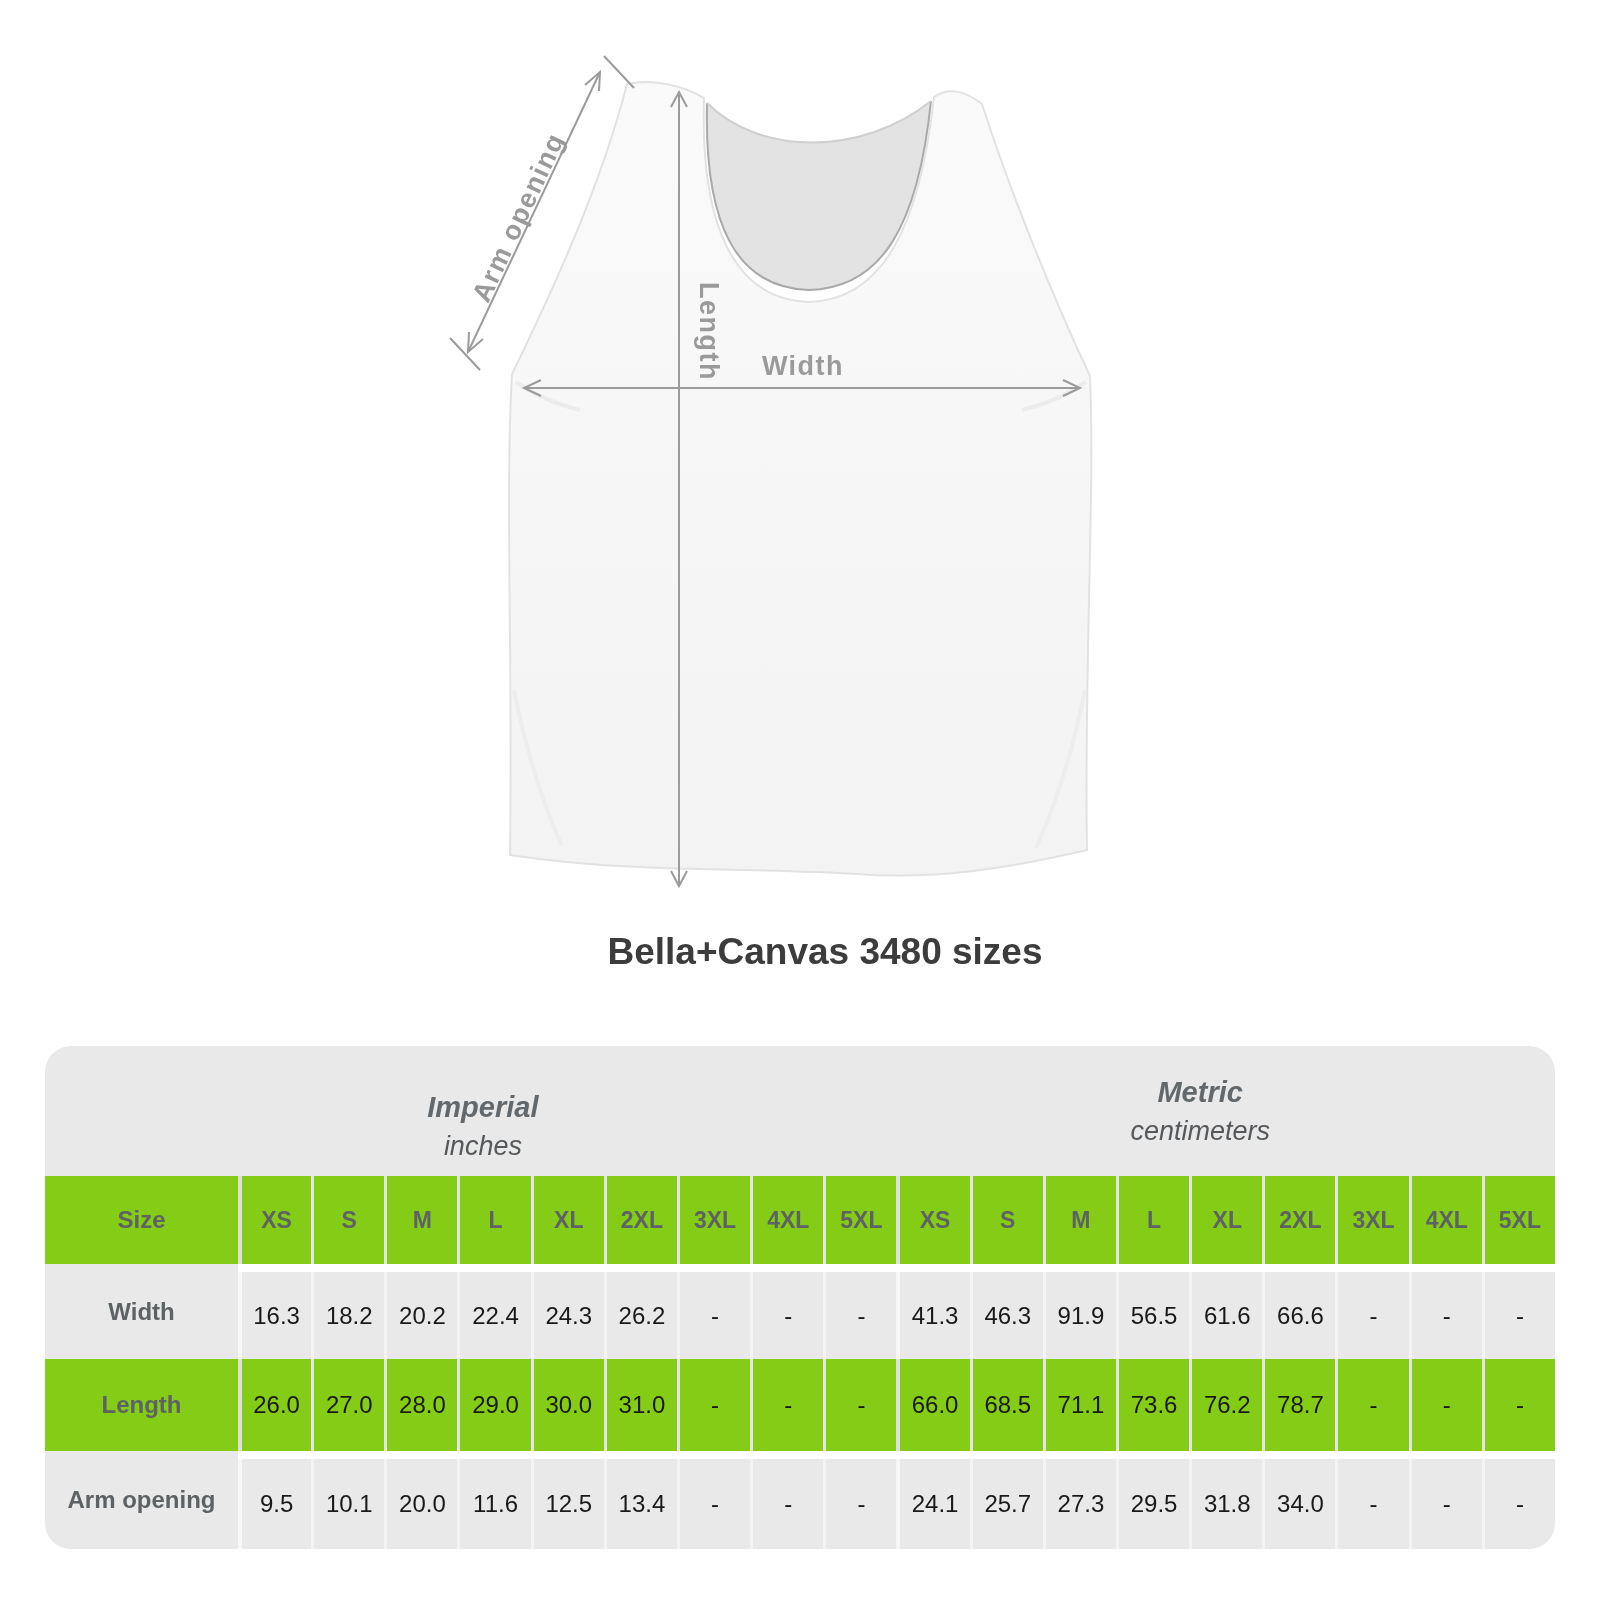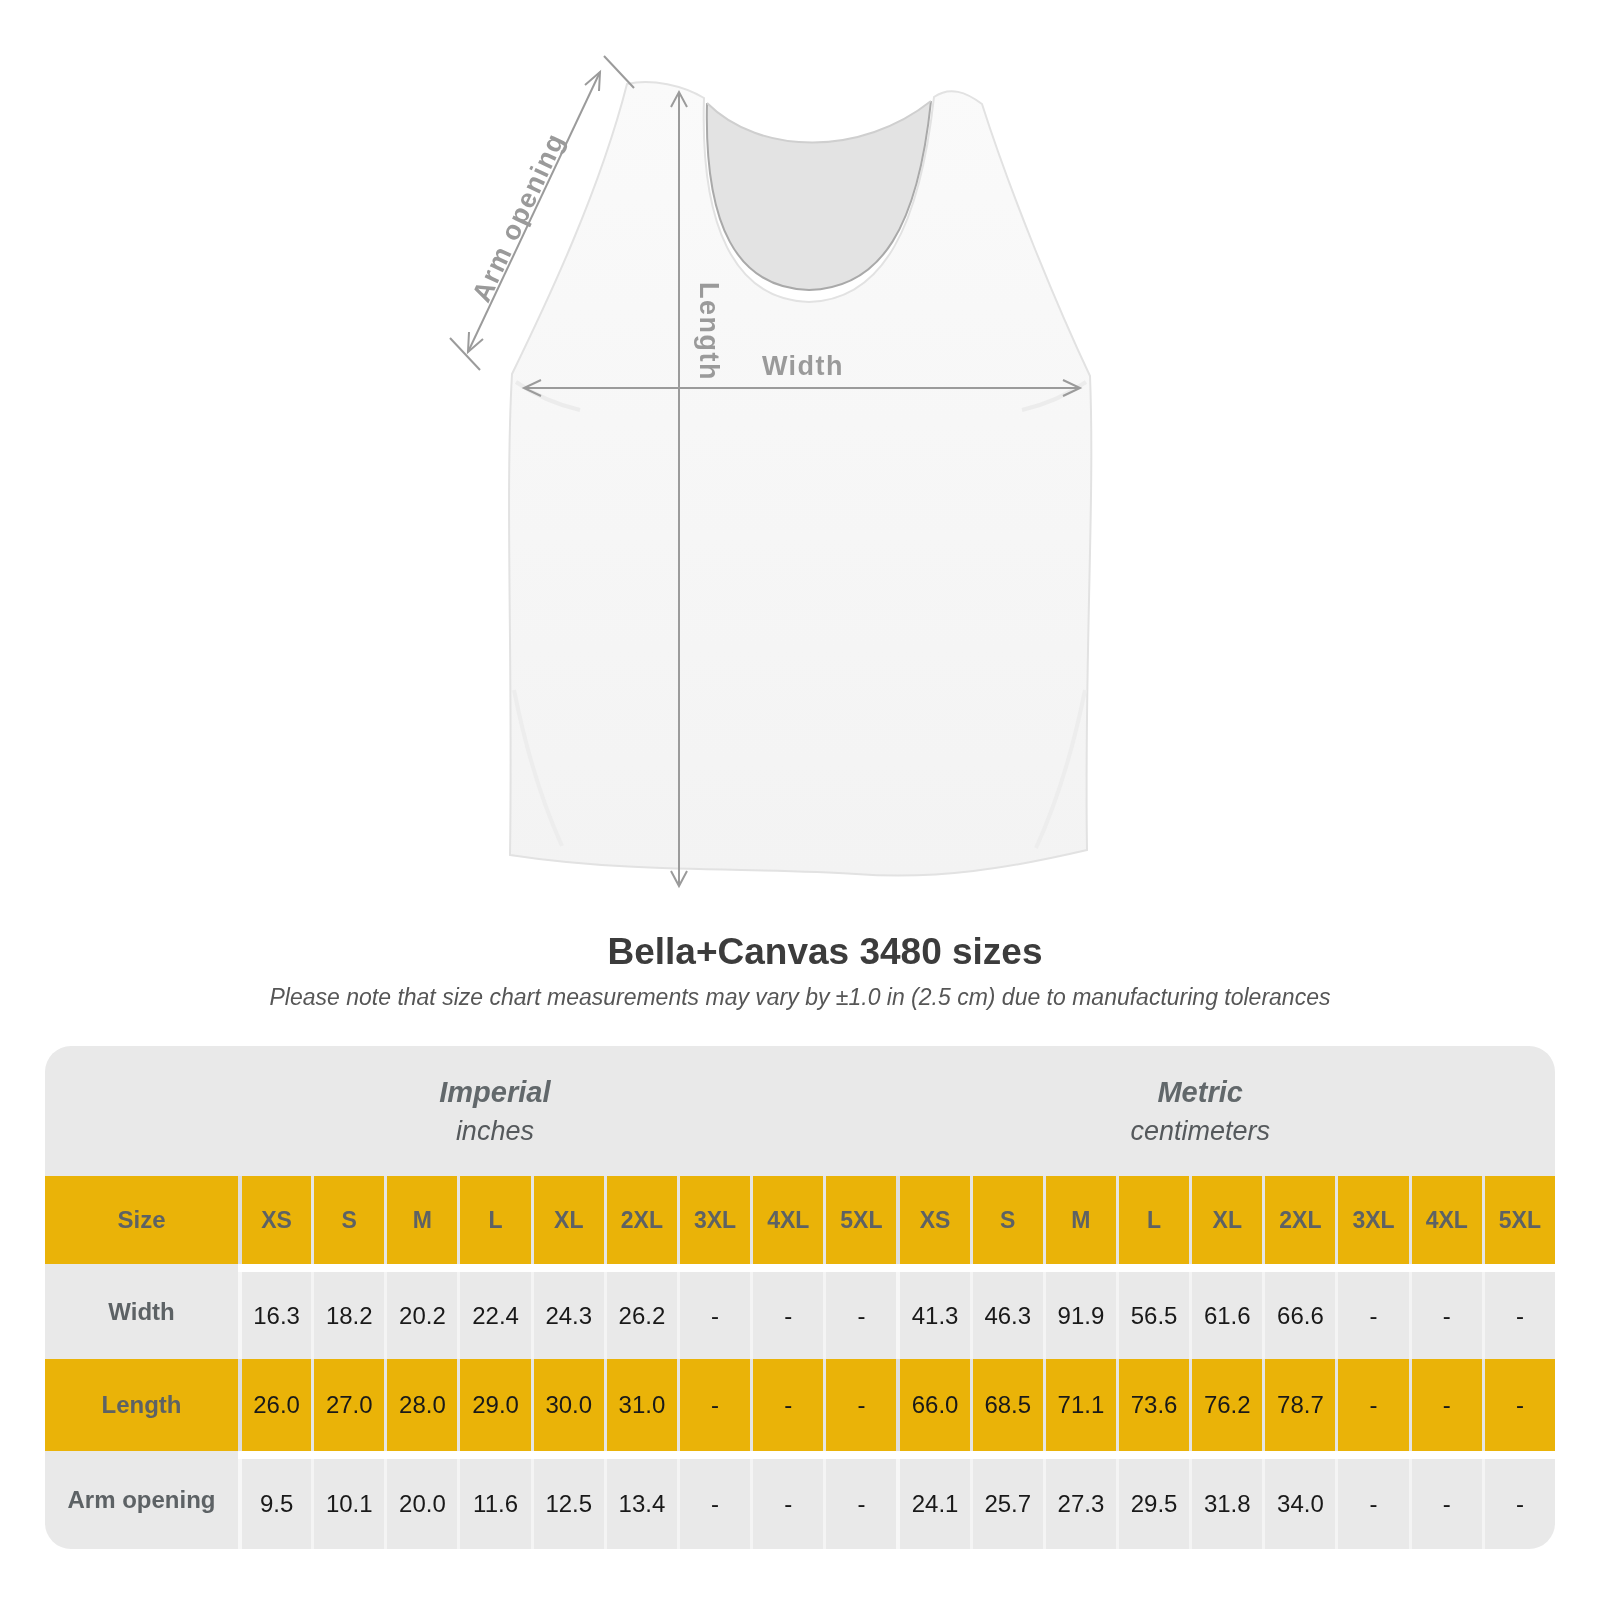--- a/index.html
+++ b/index.html
@@ -15,32 +15,32 @@
   .title{position:absolute;left:0;top:931px;width:100%;text-align:center;
          font-size:37px;font-weight:bold;color:#3c3c3c;margin-left:25px;}
   .subtitle{position:absolute;left:0;top:984px;width:100%;text-align:center;
             font-size:23px;font-style:italic;color:#565656;}
 
   
   .table{position:absolute;left:45px;top:1046px;width:1510px;border-radius:26px;overflow:hidden;}
   .unit-header{position:relative;height:130px;background:#e9e9e9;}
   .unit-group{position:absolute;top:0;height:100%;display:flex;flex-direction:column;
               align-items:center;justify-content:center;gap:7px;}
-  .ug-imperial{left:12px;width:58%;}
+  .ug-imperial{left:0;width:58%;margin-top:15px;}
   .ug-metric{right:0;width:47%;}
   .unit-label{font-size:29px;font-weight:bold;font-style:italic;color:#62686b;}
   .unit-sub{font-size:27px;font-style:italic;color:#55595c;}
 
   .grid{display:grid;grid-template-columns:193px repeat(18,1fr);
         grid-template-rows:88px 95px 92px 98px;background:#ffffff;}
   .cell{display:flex;align-items:center;justify-content:center;}
   .rowlabel{font-weight:bold;color:#5d6265;font-size:24px;}
   .sizehead{font-weight:bold;color:#5d6265;font-size:23px;}
   .val{color:#191919;font-size:24px;}
-  .light{background:#eab308;}
+  .light{background:#84cc16;}
   .shade{background:#e9e9e9;}
   .light.sep{border-left:3px solid #e5e5e5;}
   .shade.sep{border-left:3px solid #f4f4f4;margin-top:8px;}
   .light.strong{border-left-width:4px;border-left-color:#dedede;text-align:right;}
   .shade.strong{border-left-width:4px;border-left-color:#f7f7f7;}
 </style>
 </head>
 <body>
 
 <div class="page">
@@ -102,21 +102,20 @@
         <polyline points="1063 380, 1080 388, 1063 396"></polyline>
       </g>
     </g>
 
     <text class="dimlabel" transform="translate(488 304) rotate(-65)">Arm opening</text>
     <text class="dimlabel" transform="translate(700 282) rotate(90)">Length</text>
     <text class="dimlabel" x="803" y="375" text-anchor="middle">Width</text>
   </svg>
 
   <div class="title">Bella+Canvas 3480 sizes</div>
-  <div class="subtitle">Please note that size chart measurements may vary by ±1.0 in (2.5 cm) due to manufacturing tolerances</div>
 
   <div class="table">
     <div class="unit-header">
       <div class="unit-group ug-imperial">
         <div class="unit-label">Imperial</div>
         <div class="unit-sub">inches</div>
       </div>
       <div class="unit-group ug-metric">
         <div class="unit-label">Metric</div>
         <div class="unit-sub">centimeters</div>

